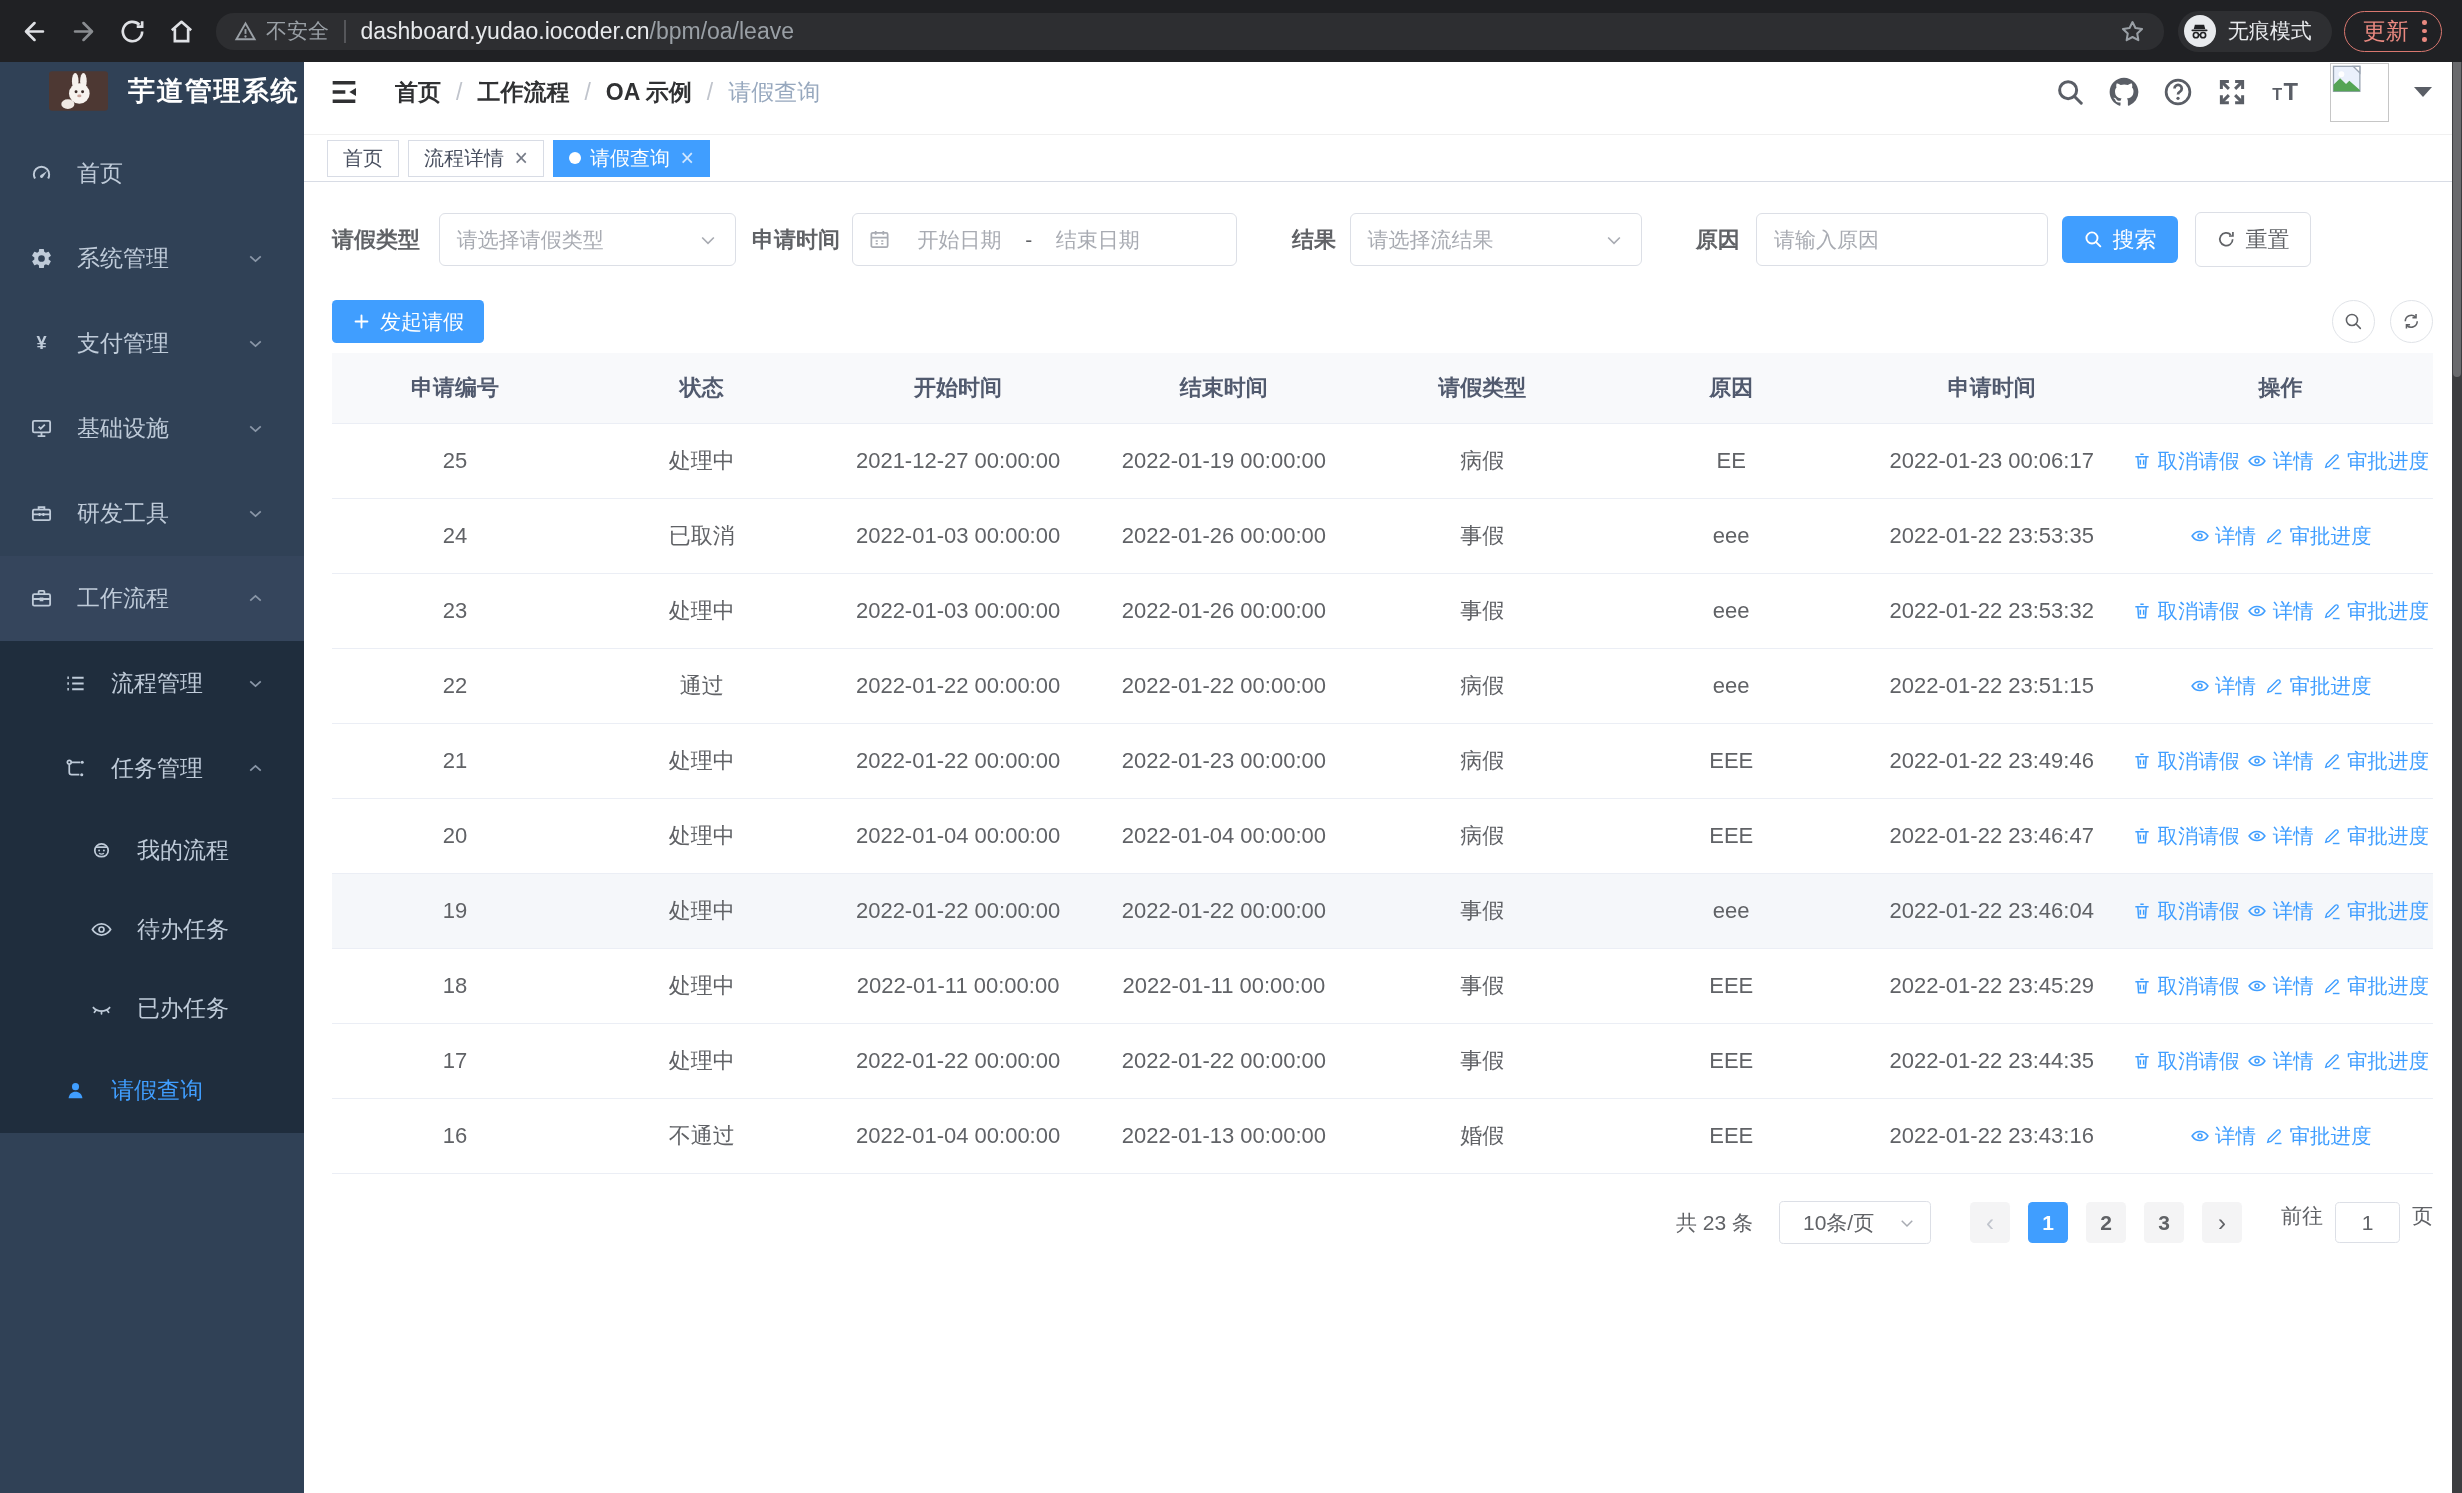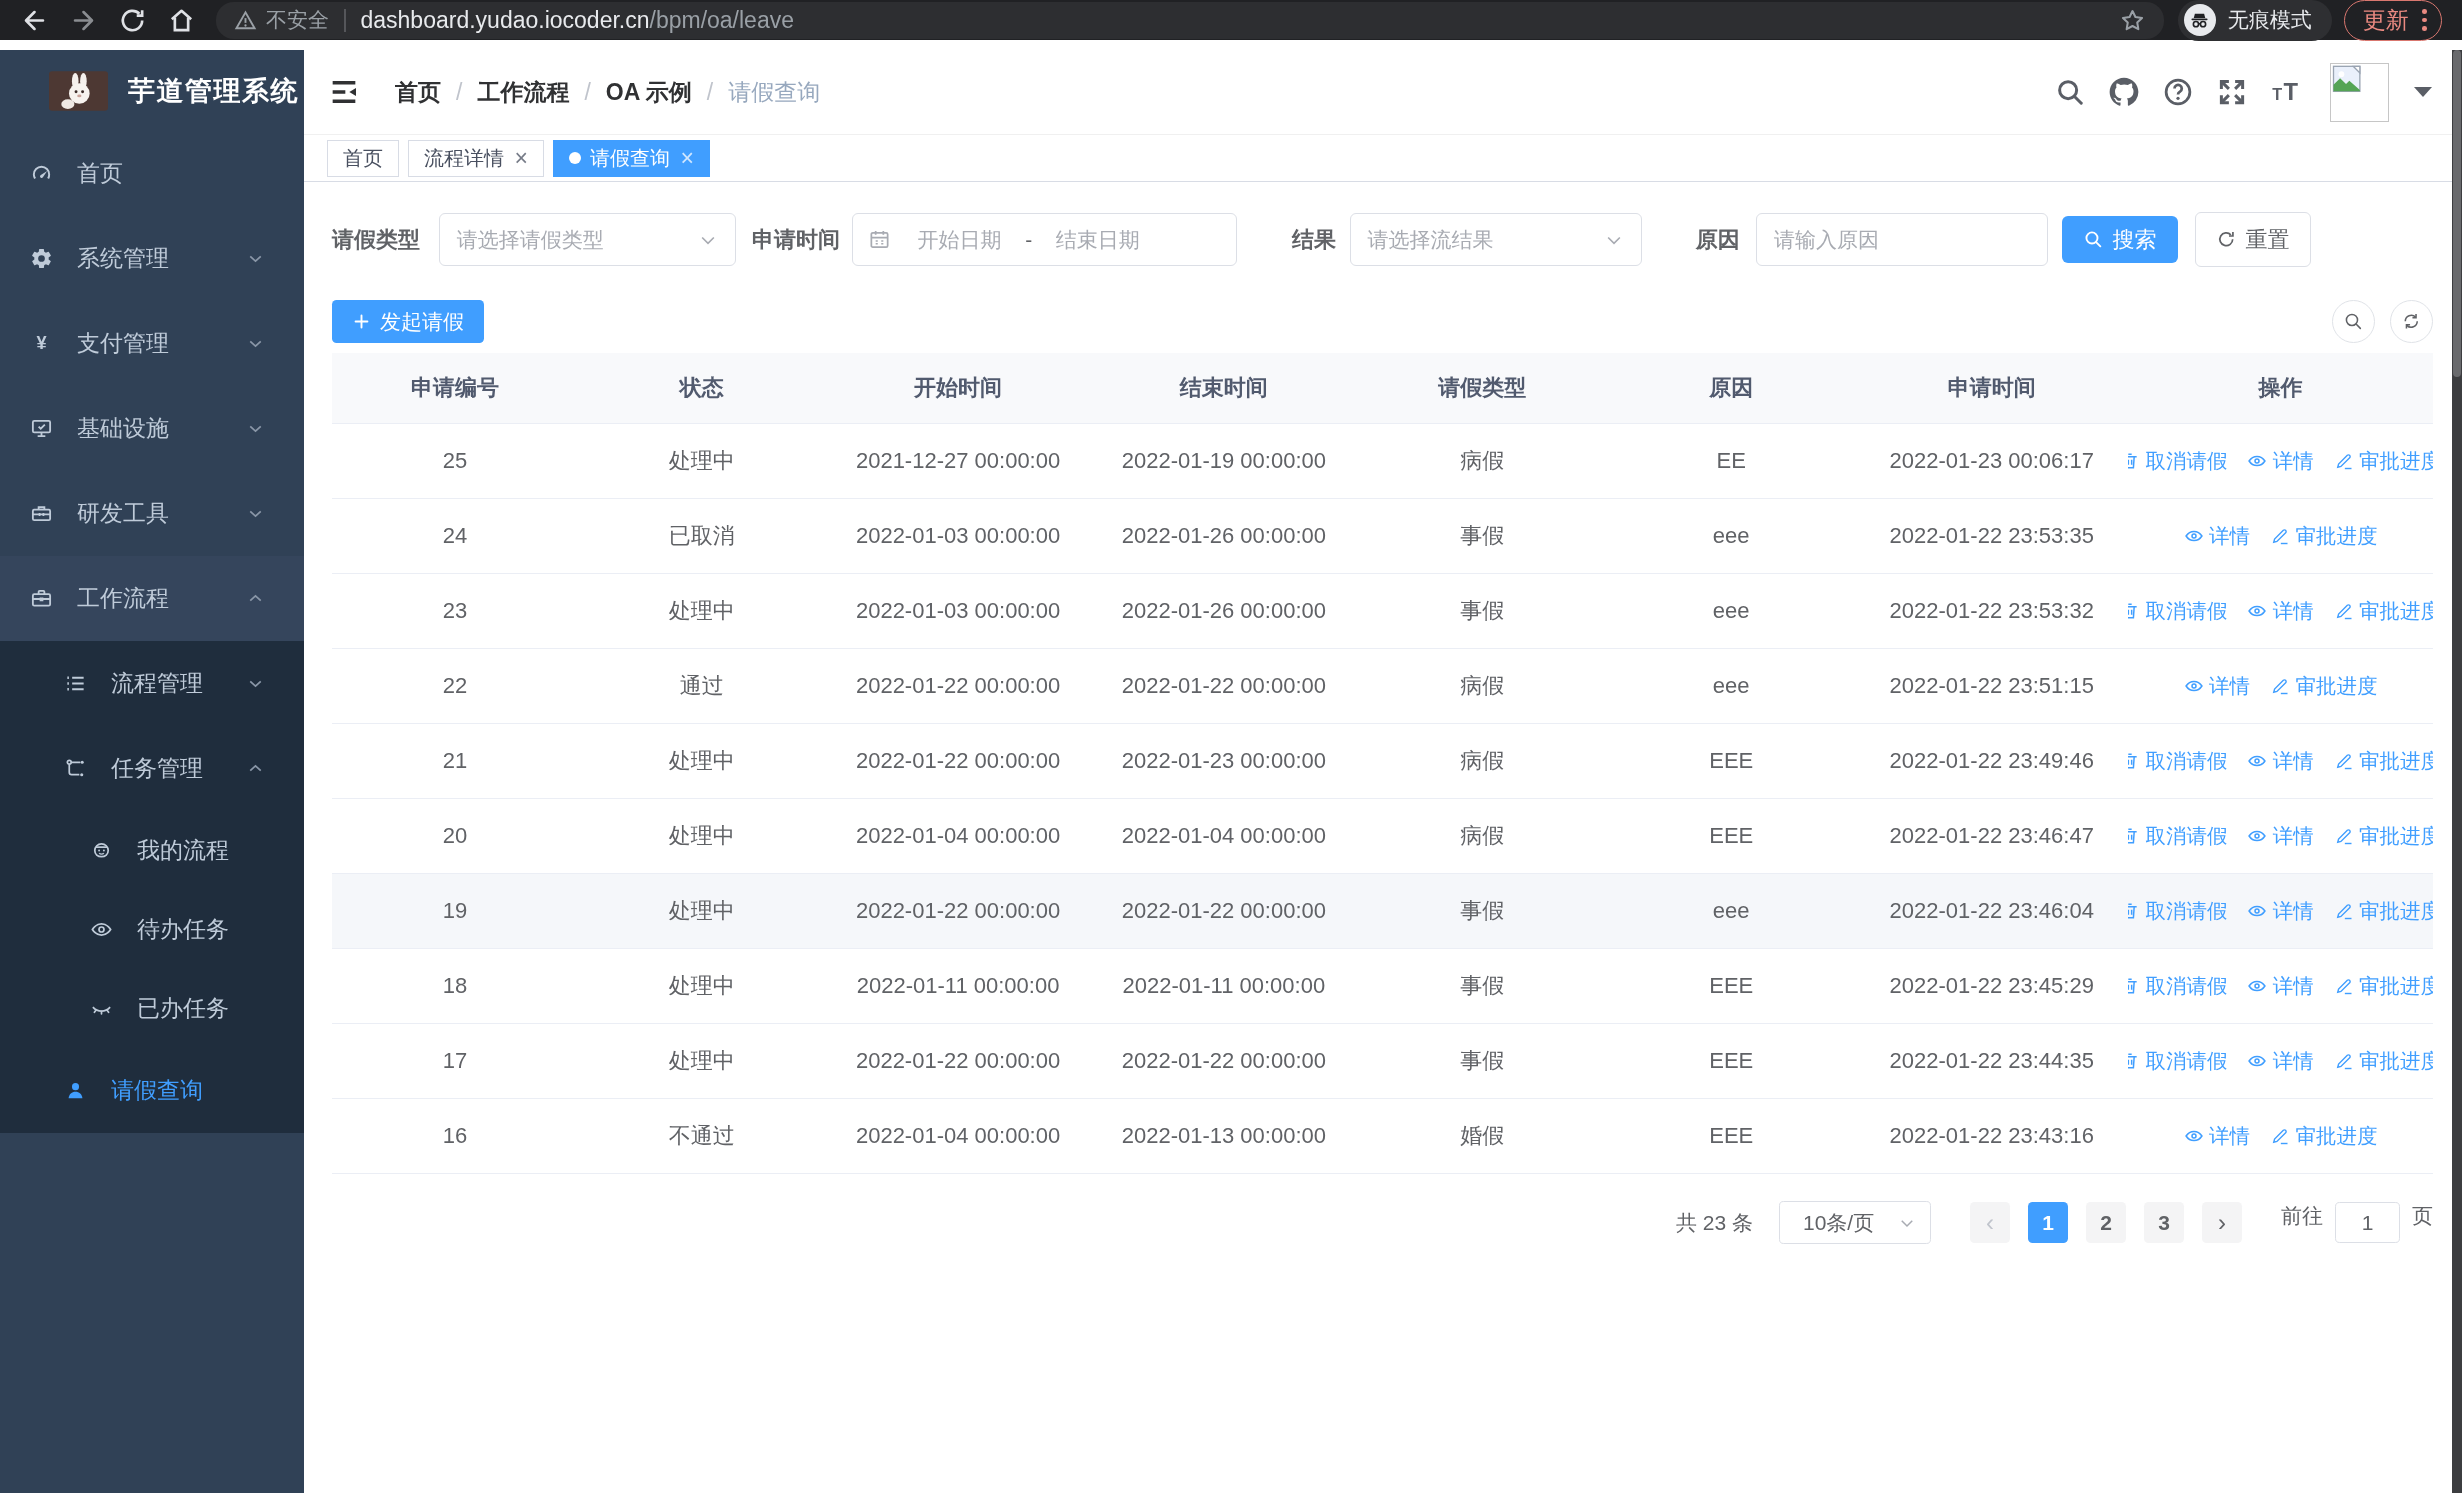--- a/index.html
+++ b/index.html
@@ -9,21 +9,21 @@
   }
   *{box-sizing:border-box}
   html,body{margin:0;padding:0}
   body{
     width:2462px;height:1494px;position:relative;overflow:hidden;
     background:#fff;font-family:"Liberation Sans","DejaVu Sans",sans-serif;
     -webkit-font-smoothing:antialiased;
   }
 
   
-  .browser-bar{position:absolute;left:0;top:0;width:2462px;height:40px;background:#202124;display:flex;align-items:center;z-index:50}
+  .browser-bar{position:absolute;left:0;top:0;width:2462px;height:62px;background:#202124;display:flex;align-items:center;z-index:50}
   .nav-ic{width:29px;height:29px;color:#dfe1e5;margin-left:20px}
   .nav-ic.dim{color:#8a8d91}
   .url-pill{margin-left:20px;height:37px;flex:none;width:1948px;background:#2d2e31;border-radius:18px;display:flex;align-items:center;padding:0 18px;color:#9aa0a6}
   .url-pill .warn{width:23px;height:23px;color:#9aa0a6}
   .url-pill .sec{font-size:21px;margin-left:9px;color:#9aa0a6}
   .url-pill .divider{width:1.5px;height:23px;background:#55565a;margin:0 15px}
   .url-pill .host{font-size:23px;color:#e8eaed}
   .url-pill .path{font-size:23px;color:#9aa0a6}
   .url-pill .spacer{flex:1}
   .url-pill .star{width:27px;height:27px;color:#9aa0a6}
@@ -100,21 +100,21 @@
 
   
   .leave-table{margin-top:10px;width:2101px}
   .t-row{display:flex;align-items:center;border-bottom:0.8px solid #ebeef5;height:75px}
   .t-row.t-head{background:#f8f9fb;height:71px;border-bottom:0.8px solid #ebeef5}
   .t-cell{display:flex;align-items:center;justify-content:center;font-size:22px;color:#606266;padding:0 6px;overflow:hidden;white-space:nowrap}
   .t-head .t-cell{font-weight:700;color:#515a6e}
   .t-row.hl{background:#f5f7fa}
   .c0{width:11.7%}.c1{width:11.8%}.c2{width:12.6%}.c3{width:12.7%}
   .c4{width:11.9%}.c5{width:11.8%}.c6{width:13.0%}.c7{width:14.5%}
-  .actions{gap:20px}
+  .actions{gap:8px}
   .action{display:flex;align-items:center;gap:5.3px;color:var(--primary);font-size:20.5px;cursor:pointer;white-space:nowrap}
   .action svg{width:20px;height:20px}
 
   
   .pagination{margin-top:27px;display:flex;align-items:center;justify-content:flex-end;font-size:21px;color:#606266}
   .pg-total{margin-right:26px}
   .pg-size{width:152px;height:43px;border:1.5px solid #dcdfe6;border-radius:4.6px;display:flex;align-items:center;justify-content:space-between;padding:0 13.7px 0 23px;margin-right:30px;cursor:pointer}
   .pg-size .chev{width:18px;height:18px;color:#a8abb2}
   .pg-btn{min-width:40px;height:41px;border-radius:4.6px;background:#f4f4f5;display:flex;align-items:center;justify-content:center;font-size:21px;font-weight:700;color:#606266;margin:0 9px;cursor:pointer;padding:0 7.6px}
   .pg-btn.active{background:var(--primary);color:#fff}

